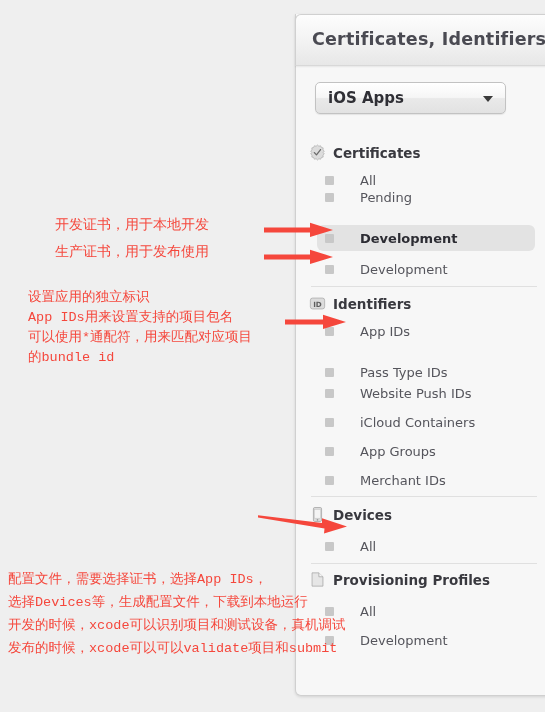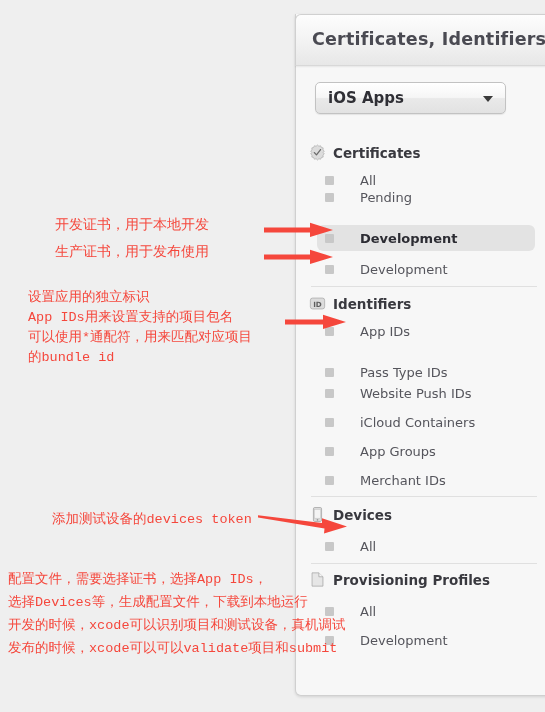--- a/index.html
+++ b/index.html
@@ -296,21 +296,20 @@
 
     <div class="anno-text" style="left:28px; top:288px; font-size:13.5px;">设置应用的独立标识</div>
     <div class="anno-text" style="left:28px; top:308px; font-size:13.5px;">App IDs用来设置支持的项目包名</div>
     <div class="anno-text" style="left:28px; top:328px; font-size:13.5px;">可以使用*通配符，用来匹配对应项目</div>
     <div class="anno-text" style="left:28px; top:348px; font-size:13.5px;">的bundle id</div>
 
     <svg class="anno-arrow" style="left:285px; top:314px;" width="62" height="16" viewBox="0 0 62 16">
       <path d="M0 5.4h38V0.8L61 7.9 38 15v-4.6H0Z" fill="#f5473c"></path>
     </svg>
 
-    <div class="anno-text" style="left:52px; top:510px; font-size:13.5px;">添加测试设备的devices token</div>
     <svg class="anno-arrow" style="left:258px; top:512px;" width="90" height="22" viewBox="0 0 90 22">
       <path d="M0 3.2 64 11.0V6.2L89 14.4 66 21.6 66.5 16.6 0 5.6Z" fill="#f5473c"></path>
     </svg>
 
     <div class="anno-text" style="left:8px; top:570px; font-size:13.5px;">配置文件，需要选择证书，选择App IDs，</div>
     <div class="anno-text" style="left:8px; top:593px; font-size:13.5px;">选择Devices等，生成配置文件，下载到本地运行</div>
     <div class="anno-text" style="left:8px; top:616px; font-size:13.5px;">开发的时候，xcode可以识别项目和测试设备，真机调试</div>
     <div class="anno-text" style="left:8px; top:639px; font-size:13.5px;">发布的时候，xcode可以可以validate项目和submit</div>
 
   </div>

